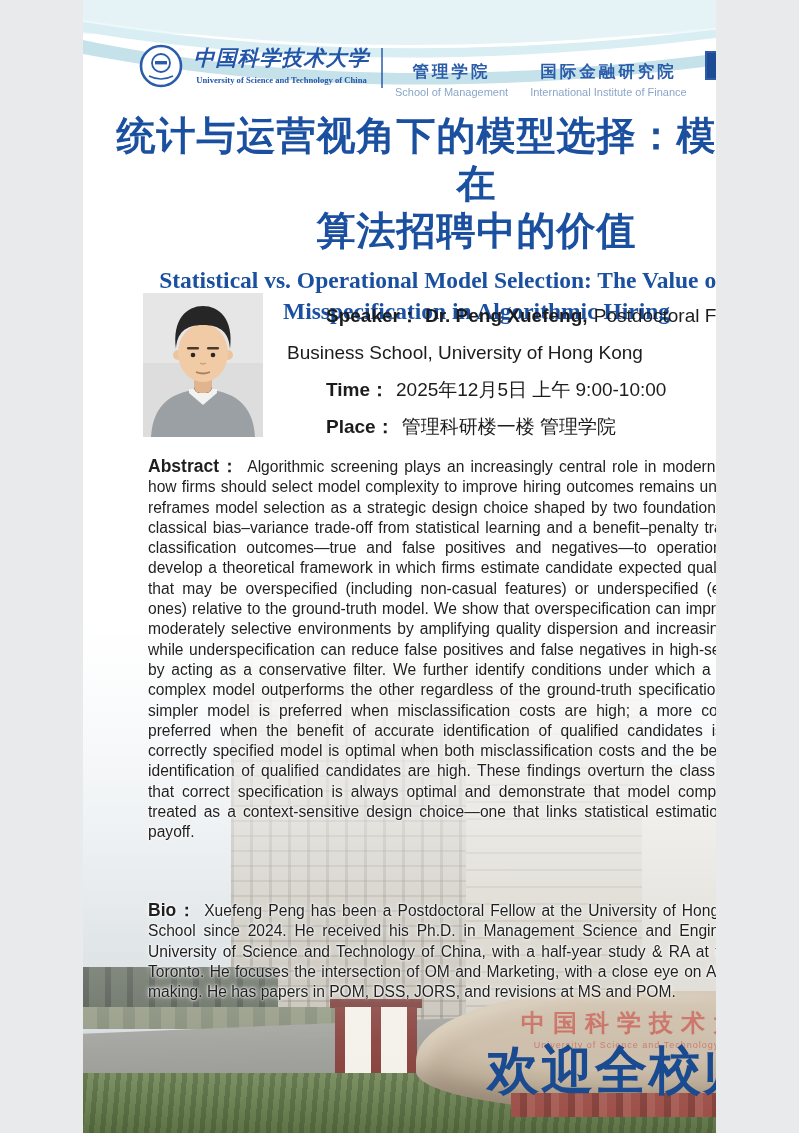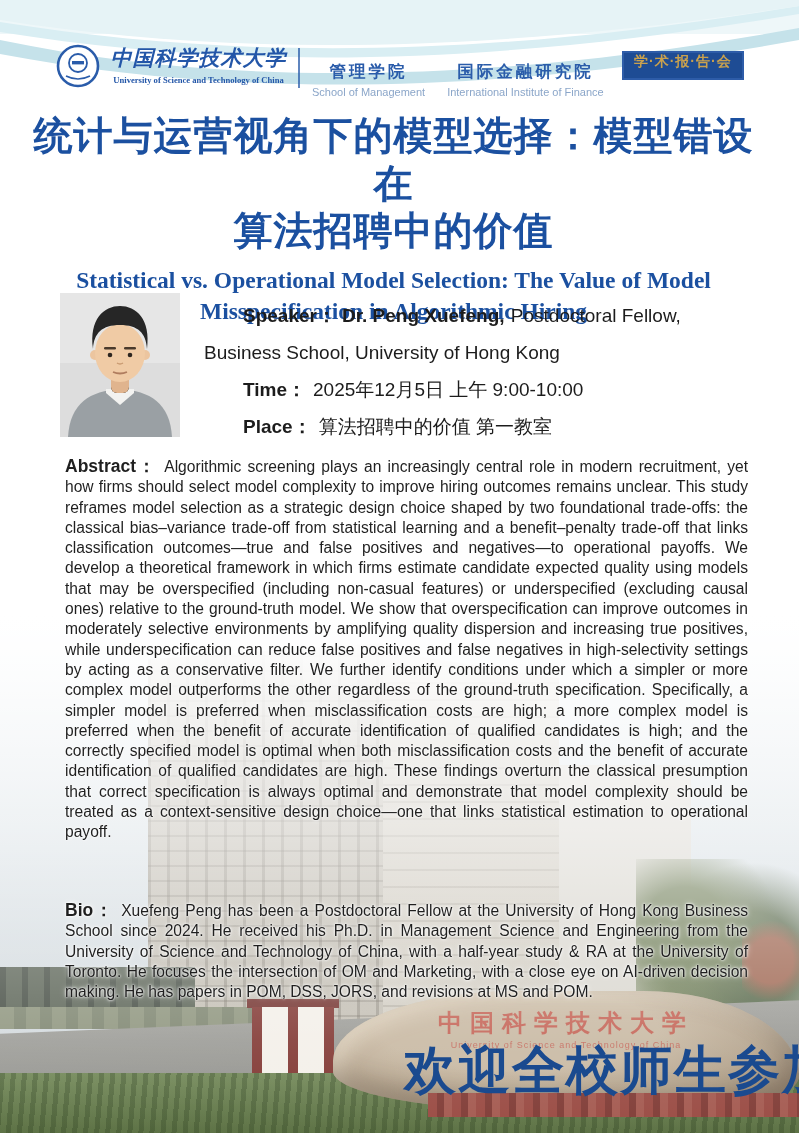--- a/index.html
+++ b/index.html
@@ -1,18 +1,18 @@
 <!DOCTYPE html>
 <html><head>
 <meta charset="utf-8">
 <style>
   * { margin:0; padding:0; box-sizing:border-box; }
   html,body { background:#e9eaec; }
   .page {
-    position:relative; width:799px; height:1133px; margin:0 auto;
+    position:relative; width:633px; height:1133px; margin:0 auto;
     background:#ffffff; overflow:hidden;
     font-family:"Liberation Sans","DejaVu Sans",sans-serif;
   }
 
   
   .swoosh-wrap { position:absolute; top:0; left:0; width:799px; height:120px; }
 
   
   .header { position:absolute; top:42px; left:56px; width:700px; height:54px; }
   .logo { position:absolute; left:0; top:2px; width:44px; height:44px; }
@@ -180,21 +180,21 @@
     </svg>
     <div class="sp-info">
       <div class="info-row">
         <span class="lab">Speaker：</span><span class="bold">Dr. Peng Xuefeng,</span>
         <span class="val">Postdoctoral Fellow, Business School, University of Hong Kong</span>
       </div>
       <div class="info-row">
         <span class="lab">Time：</span><span class="val">2025年12月5日 上午 9:00-10:00</span>
       </div>
       <div class="info-row">
-        <span class="lab">Place：</span><span class="val">算法招聘中的价值 第一教室</span>
+        <span class="lab">Place：</span><span class="val">管理科研楼一楼 管理学院</span>
       </div>
     </div>
   </div>
 
   <p class="para abstract"><span class="plab">Abstract：</span><span>Algorithmic screening plays an increasingly central role in modern recruitment, yet how firms should select model complexity to improve hiring outcomes remains unclear. This study reframes model selection as a strategic design choice shaped by two foundational trade-offs: the classical bias–variance trade-off from statistical learning and a benefit–penalty trade-off that links classification outcomes—true and false positives and negatives—to operational payoffs. We develop a theoretical framework in which firms estimate candidate expected quality using models that may be overspecified (including non-casual features) or underspecified (excluding causal ones) relative to the ground-truth model. We show that overspecification can improve outcomes in moderately selective environments by amplifying quality dispersion and increasing true positives, while underspecification can reduce false positives and false negatives in high-selectivity settings by acting as a conservative filter. We further identify conditions under which a simpler or more complex model outperforms the other regardless of the ground-truth specification. Specifically, a simpler model is preferred when misclassification costs are high; a more complex model is preferred when the benefit of accurate identification of qualified candidates is high; and the correctly specified model is optimal when both misclassification costs and the benefit of accurate identification of qualified candidates are high. These findings overturn the classical presumption that correct specification is always optimal and demonstrate that model complexity should be treated as a context-sensitive design choice—one that links statistical estimation to operational payoff.</span></p>
 
   <p class="para bio"><span class="plab">Bio：</span><span>Xuefeng Peng has been a Postdoctoral Fellow at the University of Hong Kong Business School since 2024. He received his Ph.D. in Management Science and Engineering from the University of Science and Technology of China, with a half-year study &amp; RA at the University of Toronto. He focuses the intersection of OM and Marketing, with a close eye on AI-driven decision making. He has papers in POM, DSS, JORS, and revisions at MS and POM.</span></p>
 
   <div class="photo-scene">
     <div class="bldg-far"></div>

